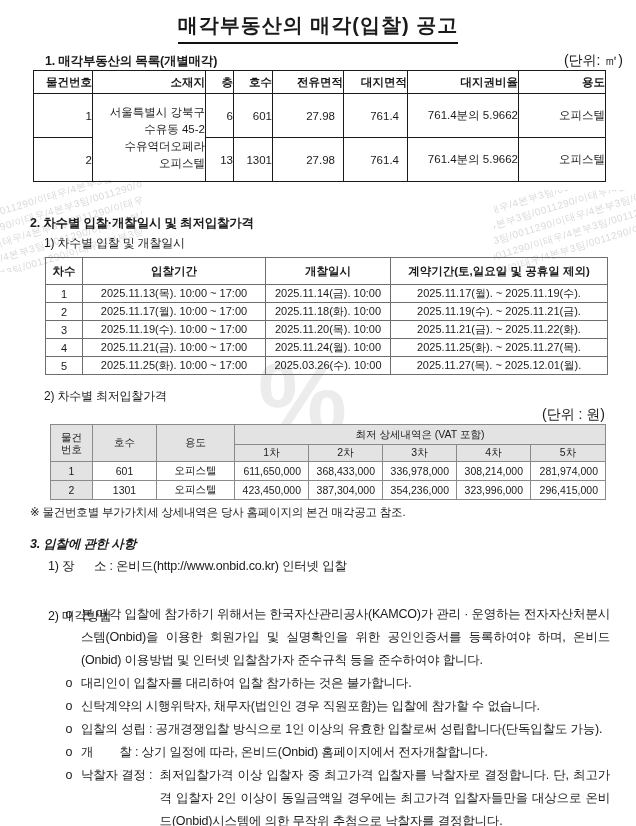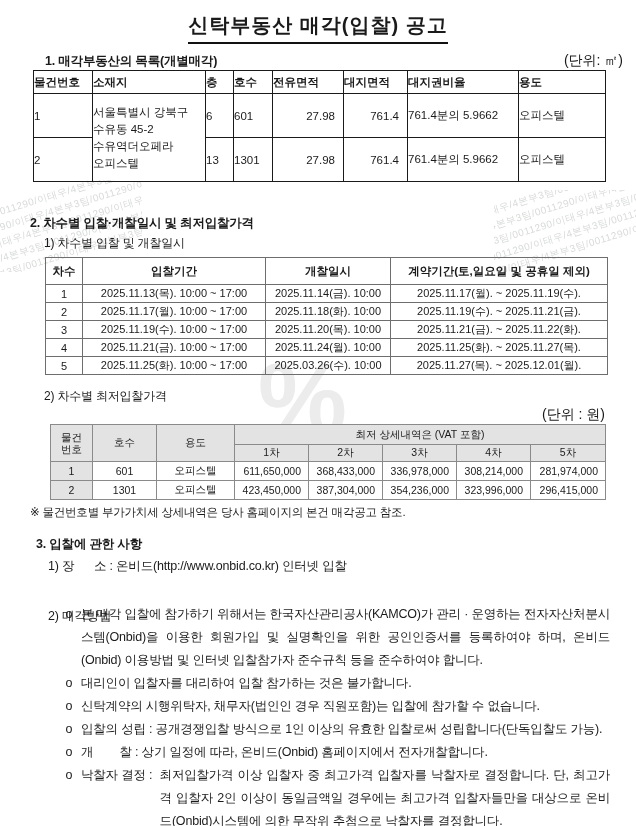--- a/index.html
+++ b/index.html
@@ -24,21 +24,21 @@
 
   
   .headrow{position:absolute;display:flex;justify-content:space-between;align-items:flex-end;}
   .h-sec{font-size:12.5px;font-weight:bold;letter-spacing:-0.2px;}
   .h-sub{font-size:12px;letter-spacing:-0.2px;}
   .unit{font-size:14px;}
 
   
   table{border-collapse:collapse;table-layout:fixed;position:absolute;}
   .t1{left:33px;top:70px;width:572px;font-size:11.5px;}
-  .t1 th,.t1 td{border:1.5px solid #1a1a1a;text-align:left;vertical-align:middle;padding:0;}
+  .t1 th,.t1 td{border:1.5px solid #1a1a1a;text-align:right;vertical-align:middle;padding:0;}
   .t1 th{height:22px;font-weight:bold;}
   .t1 td{height:43px;}
   .t1 .num{text-align:right;padding-right:8px;}
   .addr{line-height:17px;}
 
   
   .t2{left:45px;top:257px;width:562px;font-size:11px;}
   .t2 th,.t2 td{border:1px solid #6e6e6e;text-align:center;vertical-align:middle;padding:0;}
   .t2 table, .t2{border:1.5px solid #555;padding-left:20px;}
   .t2 th{height:26px;font-weight:bold;font-size:11.5px;}
@@ -85,21 +85,21 @@
       <div>0011290/이태우/4본부3팀/0011290/이태우/4본부3팀/0011290/이태우/4본부3팀</div>
       <div>0011290/이태우/4본부3팀/0011290/이태우/4본부3팀/0011290/이태우/4본부3팀</div>
       <div>0011290/이태우/4본부3팀/0011290/이태우/4본부3팀/0011290/이태우/4본부3팀</div>
       <div>0011290/이태우/4본부3팀/0011290/이태우/4본부3팀/0011290/이태우/4본부3팀</div>
       <div>0011290/이태우/4본부3팀/0011290/이태우/4본부3팀/0011290/이태우/4본부3팀</div>
     </div>
   </div>
   <div class="wm-percent">%</div>
 
   <div class="title-wrap">
-    <span class="title">신탁부동산 매각(입찰) 공고</span>
+    <span class="title">매각부동산의 매각(입찰) 공고</span>
   </div>
 
   <div class="headrow" style="left:30px;top:52px;width:578px;margin-left:15px;">
     <span class="h-sec">1. 매각부동산의 목록(개별매각)</span>
     <span class="unit">(단위: ㎡)</span>
   </div>
 
   <table class="t1">
     <colgroup>
       <col style="width:59px">
@@ -254,21 +254,21 @@
       <td class="price">387,304,000</td>
       <td class="price">354,236,000</td>
       <td class="price">323,996,000</td>
       <td class="price">296,415,000</td>
     </tr>
   </tbody>
     </table>
 
   <div class="note">※ 물건번호별 부가가치세 상세내역은 당사 홈페이지의 본건 매각공고 참조.</div>
 
-  <div class="headrow" style="left:36px;top:536px;width:578px;">
+  <div class="headrow" style="left:30px;top:536px;width:578px;font-style:italic;">
     <span class="h-sec">3. 입찰에 관한 사항</span>
   </div>
   <div class="line" style="left:48px;top:558px;">1) 장      소 : 온비드(http://www.onbid.co.kr) 인터넷 입찰</div>
   <div class="line" style="left:48px;top:608px;">2) 매각방법</div>
 
   <div class="bullets">
     <div class="bullet">
       <span class="mk">o</span>
       <span class="body">본 매각 입찰에 참가하기 위해서는 한국자산관리공사(KAMCO)가 관리 · 운영하는 전자자산처분시스템(Onbid)을 이용한 회원가입 및 실명확인을 위한 공인인증서를 등록하여야 하며, 온비드(Onbid) 이용방법 및 인터넷 입찰참가자 준수규칙 등을 준수하여야 합니다.</span>
     </div>

